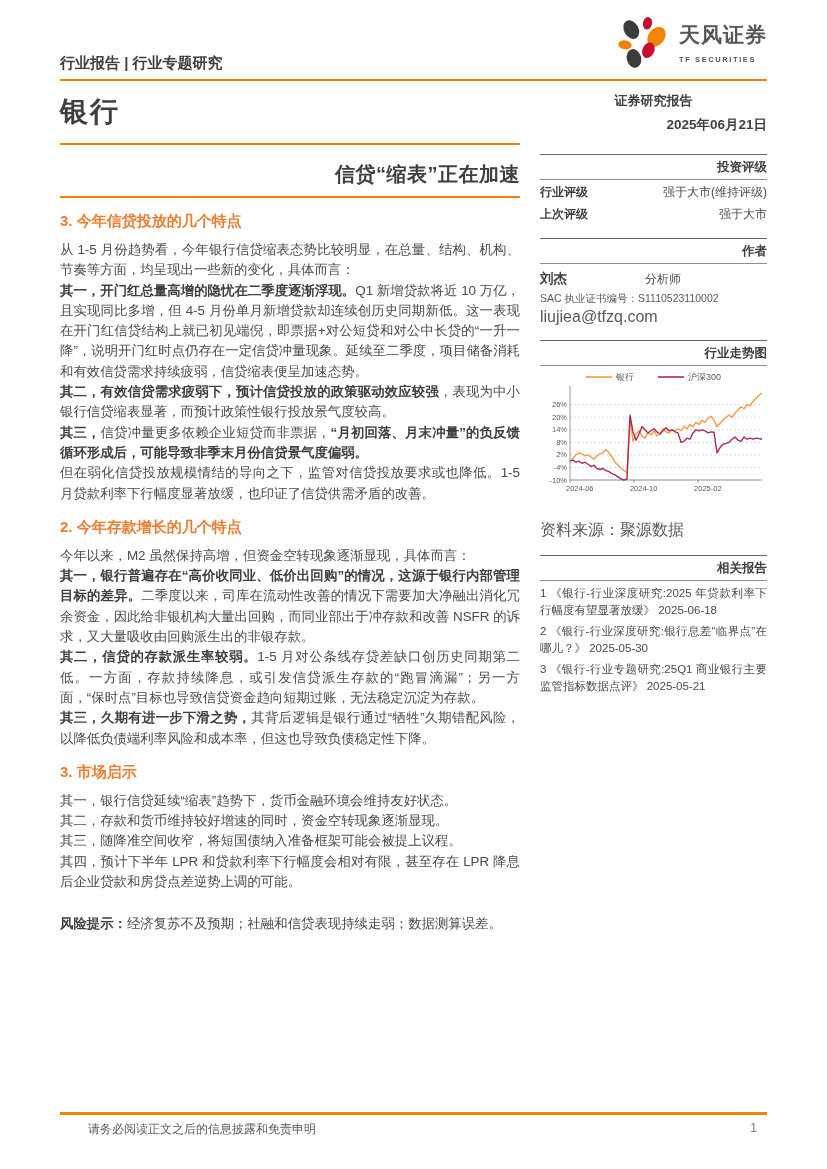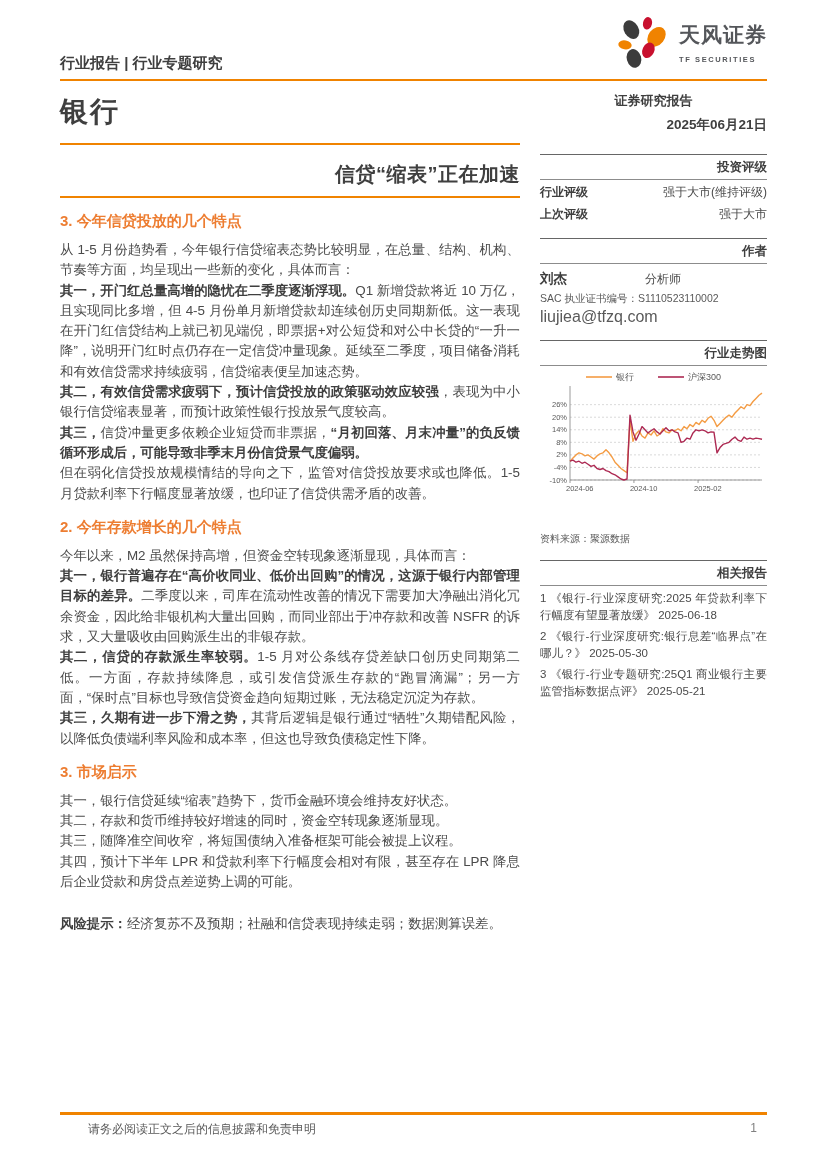--- a/index.html
+++ b/index.html
@@ -33,21 +33,21 @@
   .sb-h{font-size:12.5px;font-weight:bold;color:#3F3F3F;padding:4px 0 3px;border-bottom:1px solid #8C8C8C;text-align:right;}
   .rating-row{display:flex;justify-content:space-between;font-size:12px;padding:4px 0 1px;}
   .rating-row .lab{font-weight:bold;color:#3F3F3F;}
   .rating-row .val{color:#4A4A4A;}
   .author-row{display:flex;align-items:center;padding-top:6px;}
   .author-name{font-size:13.5px;font-weight:bold;color:#3F3F3F;width:105px;}
   .author-role{font-size:12px;color:#4A4A4A;}
   .author-sac{font-size:10.5px;color:#595959;margin-top:4px;}
   .author-mail{font-size:16px;color:#595959;margin-top:2px;}
   .chart-wrap{padding-top:4px;}
-  .chart-src{font-size:10px;color:#595959;margin-top:20px;}
+  .chart-src{font-size:16px;color:#595959;margin-top:8px;}
   .rel-item{font-size:11.5px;line-height:17px;color:#4A4A4A;text-align:justify;margin-top:4px;}
   .ax{font-size:7.5px;fill:#595959;}
   .lg{font-size:9px;fill:#595959;}
   
   .footer-rule{position:absolute;left:60px;right:60px;top:1112px;height:2.5px;background:#F08300;}
   .footer-text{position:absolute;left:88px;top:1121px;font-size:12px;color:#595959;}
   .page-num{position:absolute;right:70px;top:1121px;font-size:12px;color:#808080;}
 </style>
 </head>
 <body>

